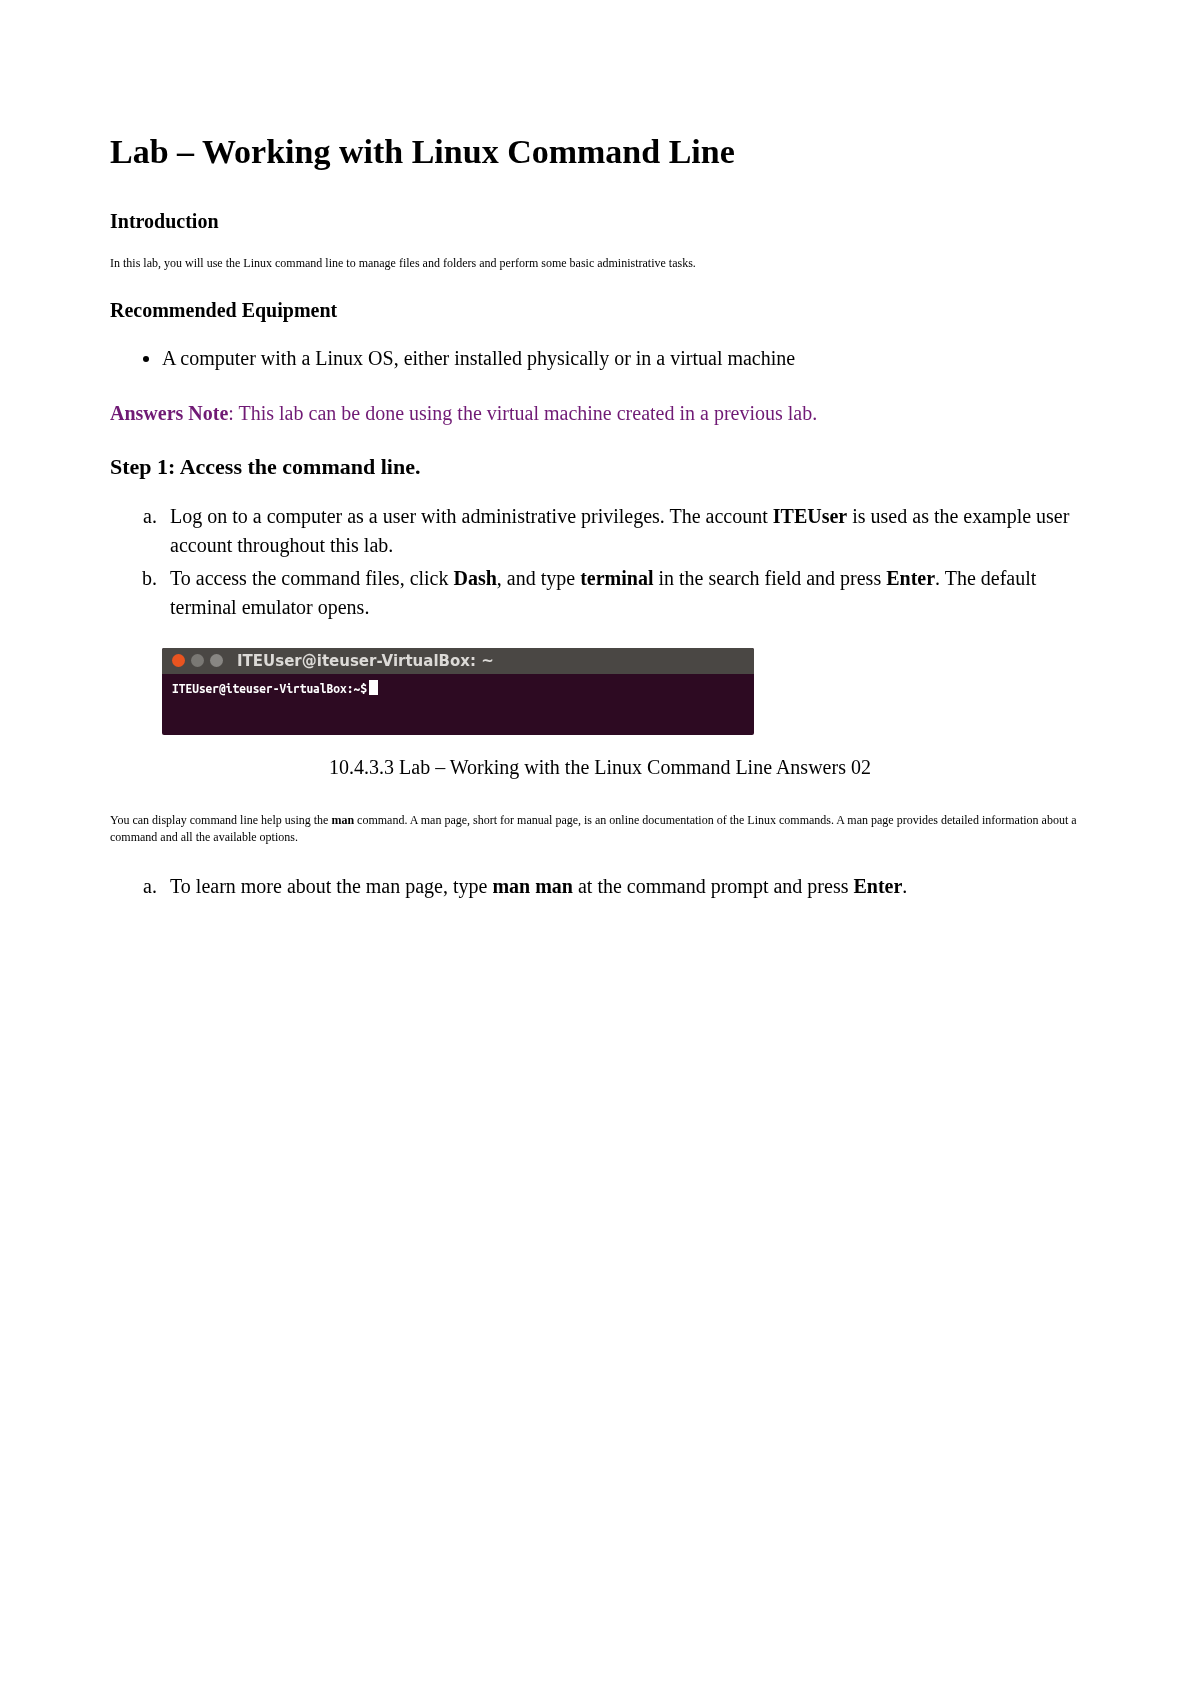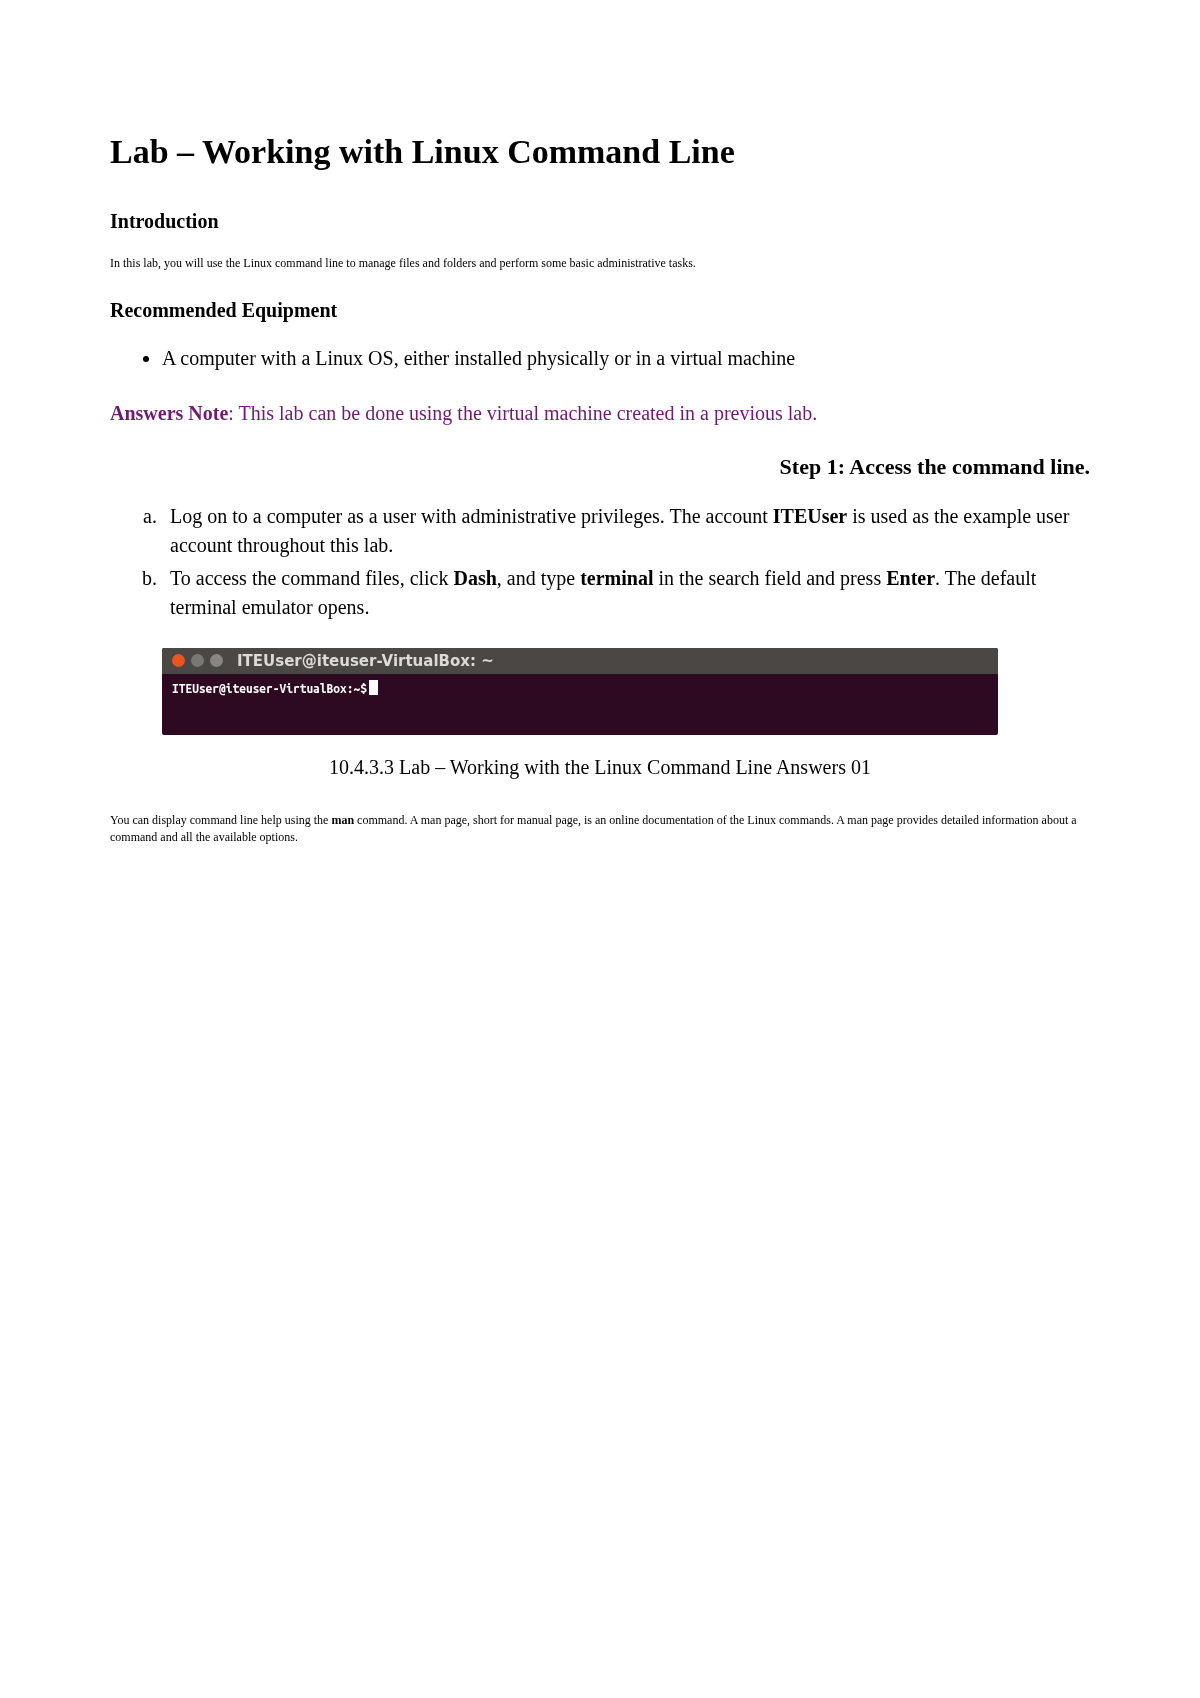--- a/index.html
+++ b/index.html
@@ -21,21 +21,20 @@
     }
     h2 {
       font-size: 20px;
       font-weight: bold;
       margin-bottom: 22px;
     }
     h3 {
       font-size: 22px;
       font-weight: bold;
       margin-bottom: 22px;
-      text-align: right;
     }
     p {
       font-size: 12px;
       line-height: 1.45;
       margin-bottom: 26px;
     }
     .note {
       color: #701a75;
       font-size: 20px;
       line-height: 1.45;
@@ -64,21 +63,21 @@
       margin-bottom: 4px;
       padding-left: 8px;
     }
     .b { font-weight: bold; }
     .terminal-block {
       margin-left: 52px;
       margin-bottom: 18px;
     }
     .terminal {
       background: #2d0a22;
-      width: 836px;
+      width: 592px;
       border-radius: 2px;
       overflow: hidden;
     }
     .terminal-title {
       background: #4a4744;
       padding: 4px 10px;
       display: flex;
       align-items: center;
       gap: 6px;
     }
@@ -155,18 +154,23 @@
         <span class="circle c-min"></span>
         <span class="circle c-max"></span>
         <span class="terminal-title-text">ITEUser@iteuser-VirtualBox: ~</span>
       </div>
       <div class="terminal-body">
         <span>ITEUser@iteuser-VirtualBox:~$</span><span class="cursor"></span>
       </div>
     </div>
   </div>
 
-  <p class="caption">10.4.3.3 Lab – Working with the Linux Command Line Answers 01</p>
+  <p class="caption">10.4.3.3 Lab – Working with the Linux Command Line Answers 02</p>
 
   <p>
     <span>You can display command line help using the </span><span class="b">man</span><span> command. A man page, short for manual page, is an online documentation of the Linux commands. A man page provides detailed information about a command and all the available options.</span>
   </p>
+  <ol class="letter">
+    <li>
+      <span>To learn more about the man page, type </span><span class="b">man man</span><span> at the command prompt and press </span><span class="b">Enter</span><span>.</span>
+    </li>
+  </ol>
 </div>
 
 </body></html>

